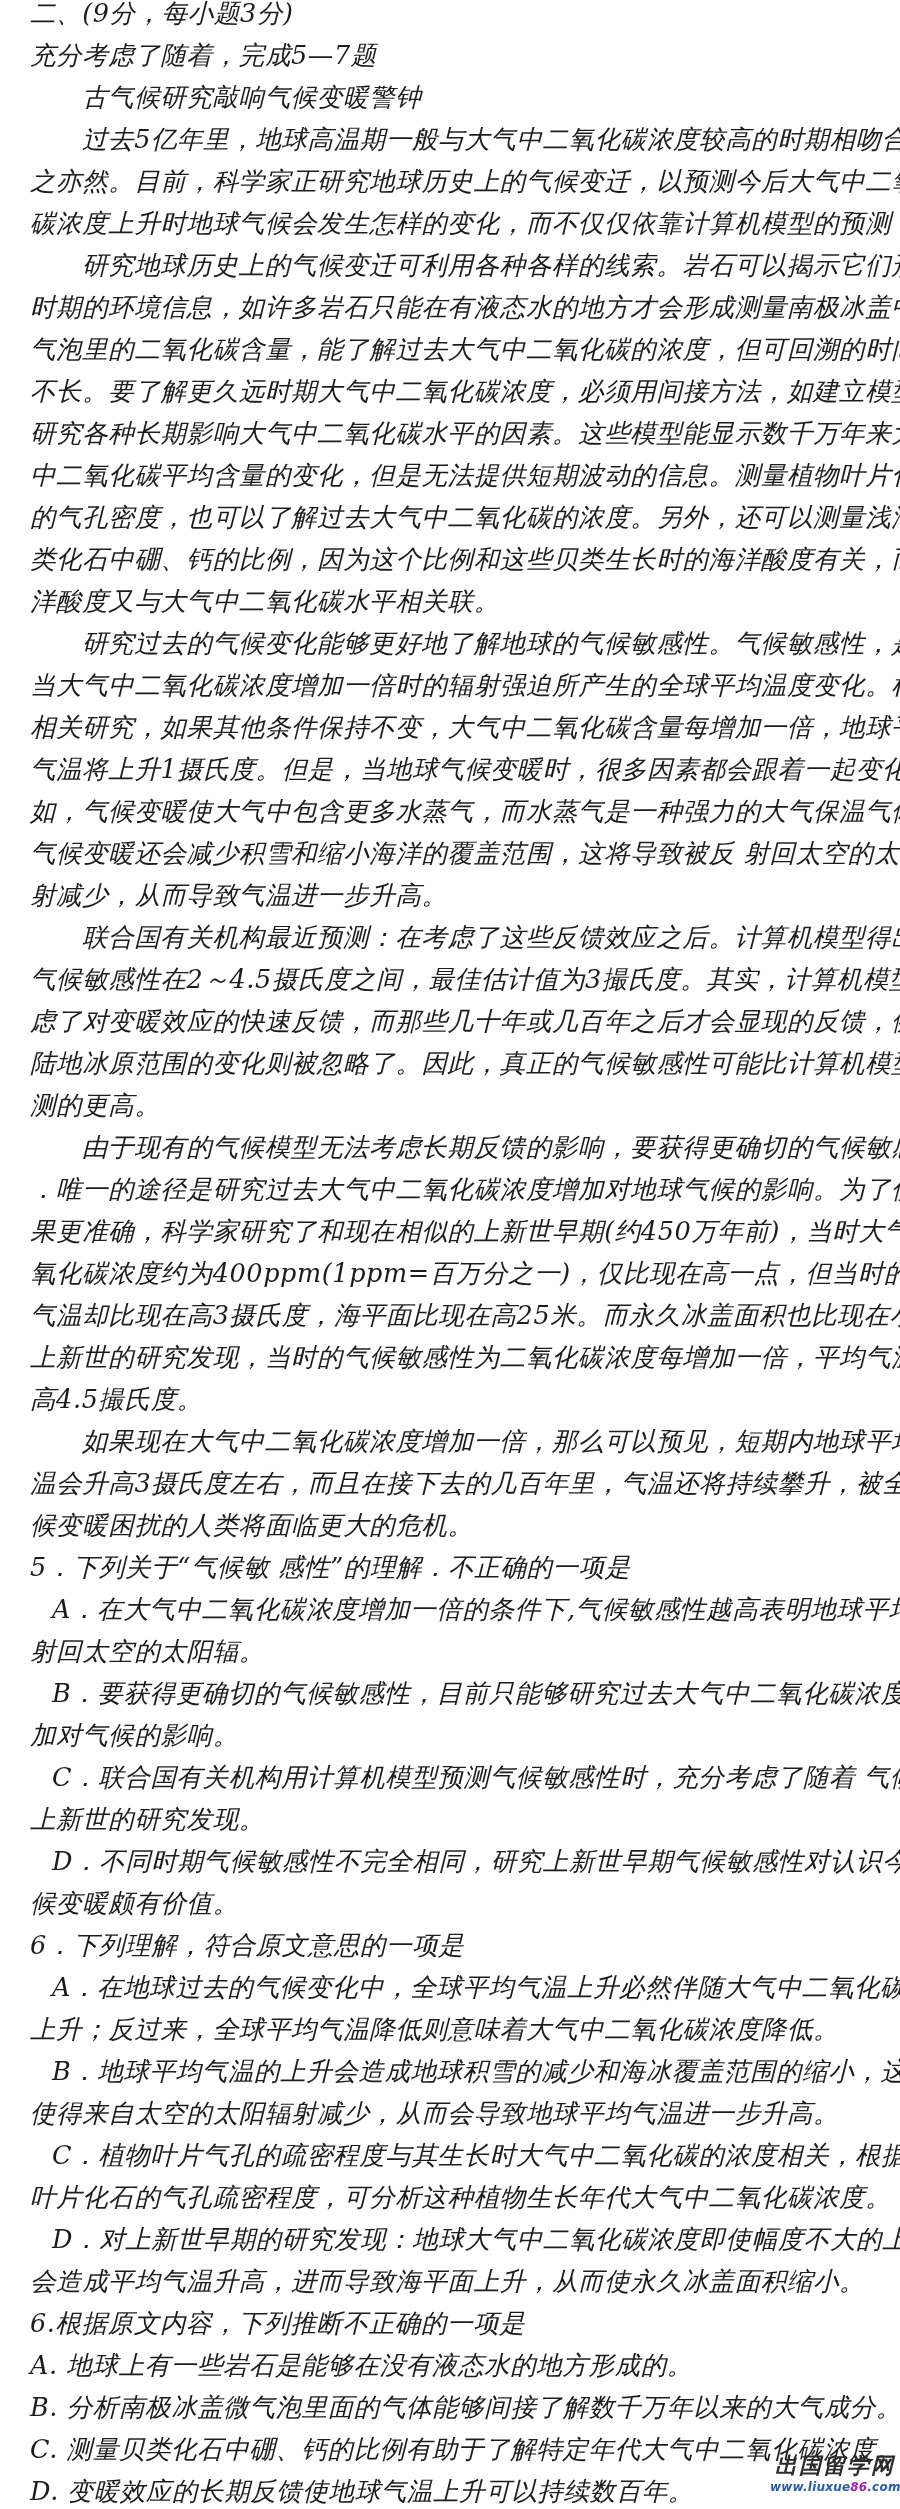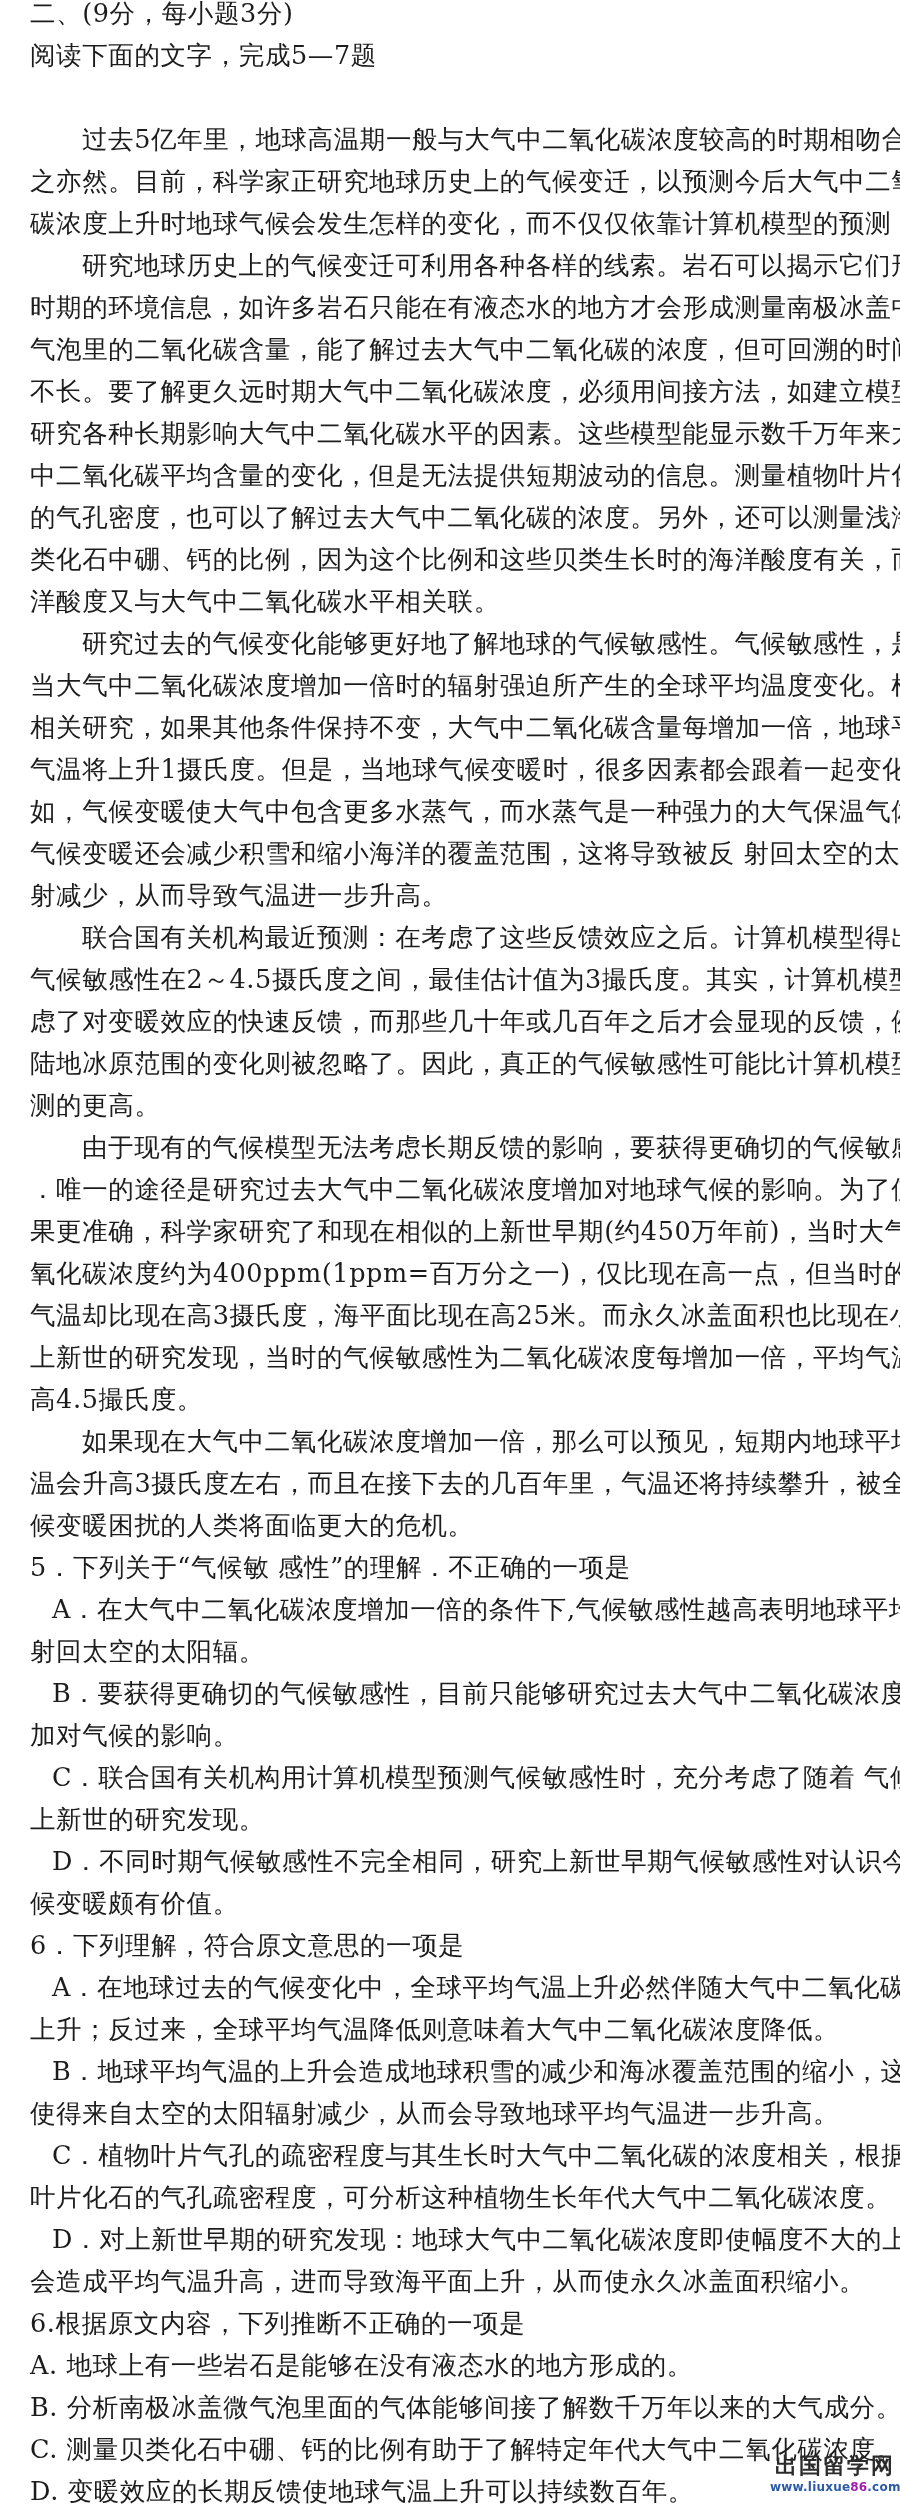--- a/index.html
+++ b/index.html
@@ -4,21 +4,21 @@
   <style>
     html, body { margin: 0; padding: 0; background: #ffffff; }
     body {
       width: 900px;
       height: 2509px;
       position: relative;
       overflow: hidden;
       font-family: "DejaVu Serif", "Liberation Serif", serif;
       color: #1a1a1a;
     }
-    .page { position: absolute; left: 0; top: 0; width: 900px; height: 2509px; }
+    .page { position: absolute; left: 0; top: 0; width: 900px; height: 2509px; font-style: italic; }
     .line {
       position: absolute;
       left: 30px;
       height: 42px;
       line-height: 42px;
       font-size: 25.5px;
       white-space: nowrap;
       letter-spacing: 0.6px;
       color: #1c1c1c;
     }
@@ -47,21 +47,22 @@
       letter-spacing: 0.2px;
     }
     .wm-url .accent { color: #a21caf; }
   </style>
 </head>
 <body>
 
 <div class="page">
 
   <div class="line" style="top:-8px">二、(9分，每小题3分)</div>
-  <div class="line" style="top:34px">阅读下面的文字，完成5—7题</div>
+  <div class="line" style="top:34px">充分考虑了随着，完成5—7题</div>
+  <div class="line indent2" style="top:76px">古气候研究敲响气候变暖警钟</div>
 
   <div>
     <div class="line indent2" style="top:118px">过去5亿年里，地球高温期一般与大气中二氧化碳浓度较高的时期相吻合，反</div>
     <div class="line" style="top:160px">之亦然。目前，科学家正研究地球历史上的气候变迁，以预测今后大气中二氧化</div>
     <div class="line" style="top:202px">碳浓度上升时地球气候会发生怎样的变化，而不仅仅依靠计算机模型的预测</div>
     <div class="line indent2" style="top:244px">研究地球历史上的气候变迁可利用各种各样的线索。岩石可以揭示它们形成</div>
     <div class="line" style="top:286px">时期的环境信息，如许多岩石只能在有液态水的地方才会形成测量南极冰盖中微</div>
     <div class="line" style="top:328px">气泡里的二氧化碳含量，能了解过去大气中二氧化碳的浓度，但可回溯的时间并</div>
     <div class="line" style="top:370px">不长。要了解更久远时期大气中二氧化碳浓度，必须用间接方法，如建立模型来</div>
     <div class="line" style="top:412px">研究各种长期影响大气中二氧化碳水平的因素。这些模型能显示数千万年来大气</div>

